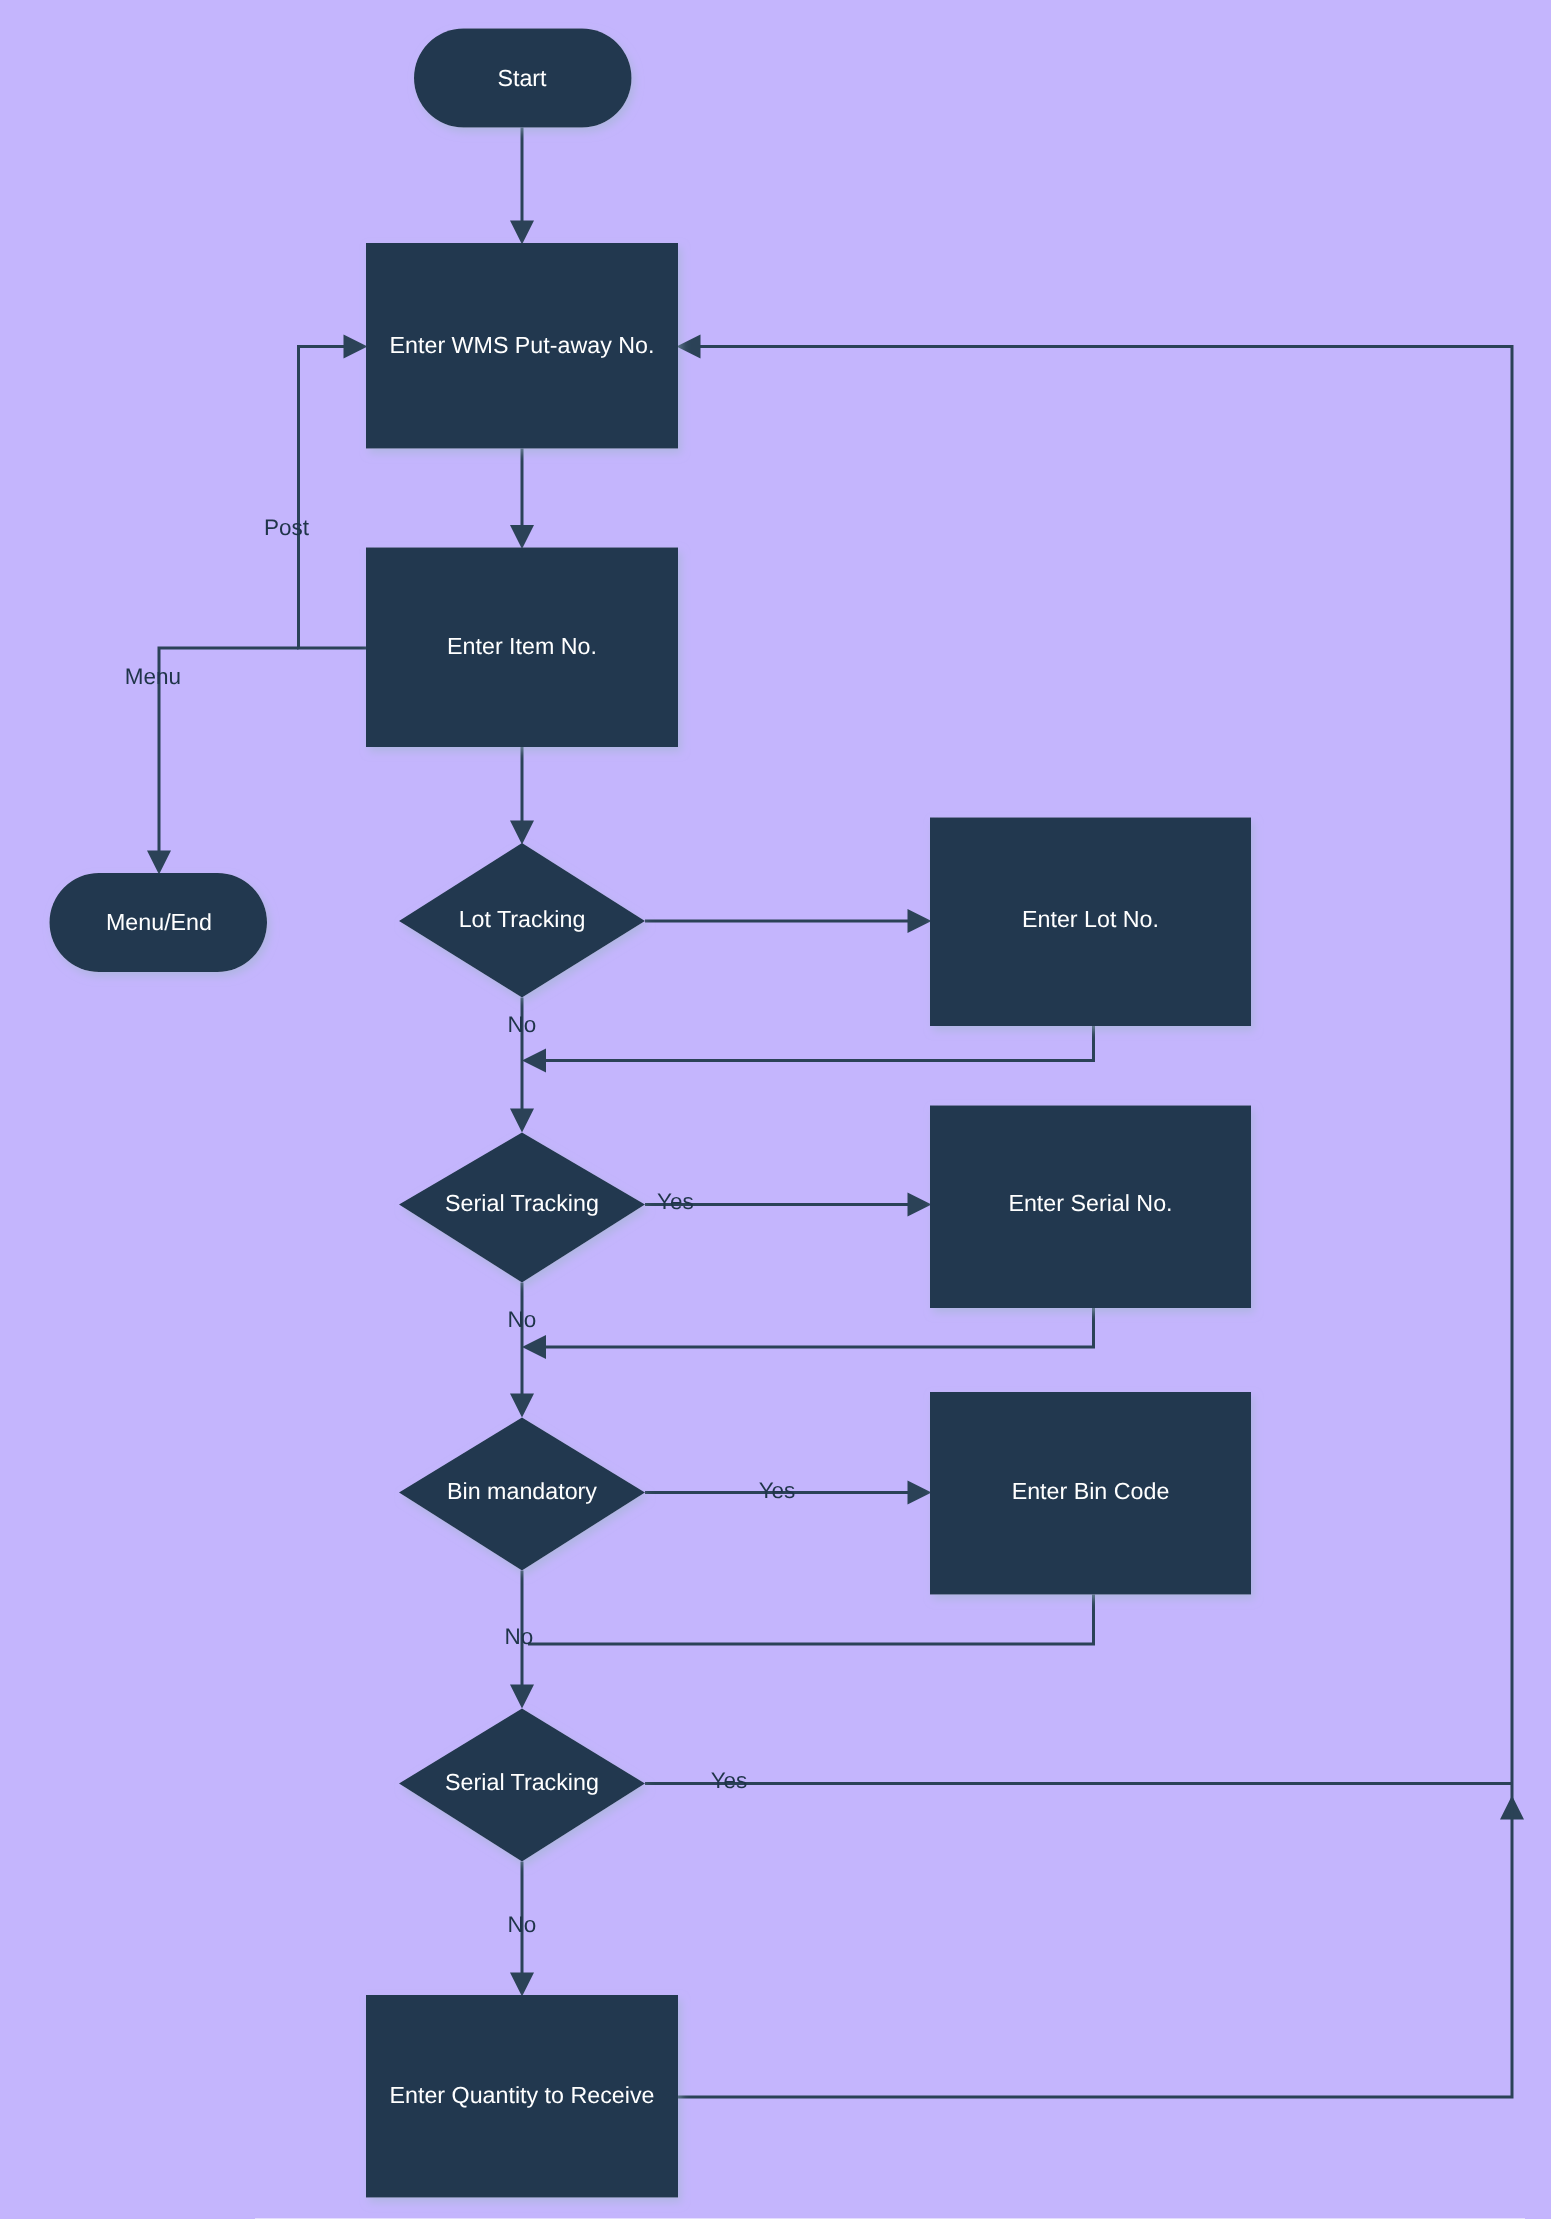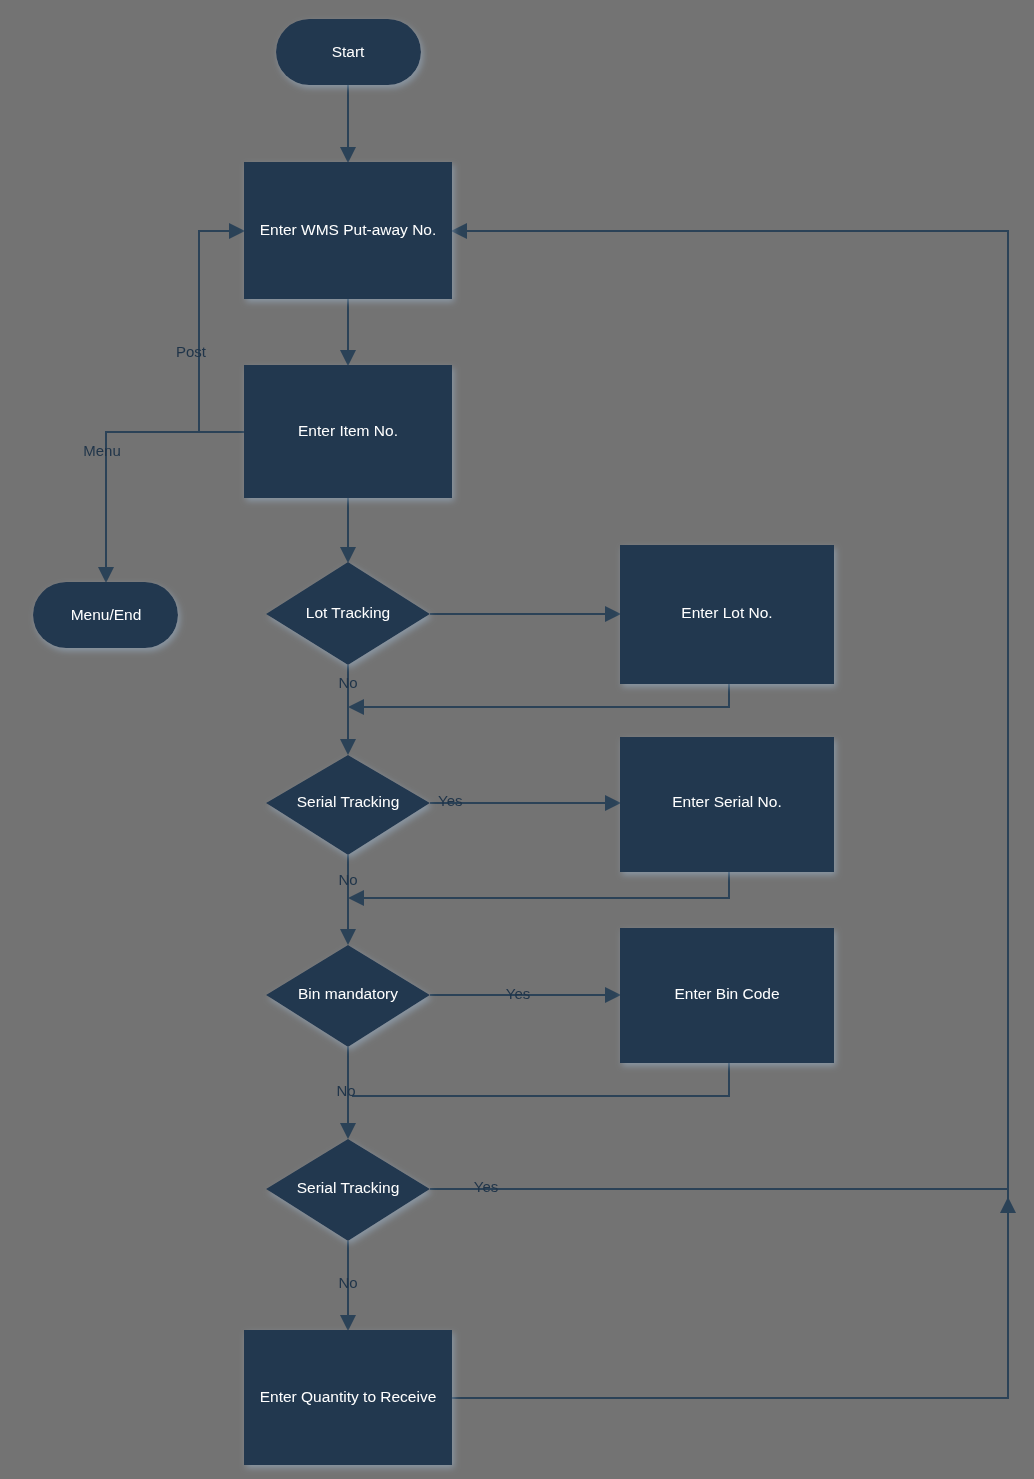--- a/index.html
+++ b/index.html
@@ -8,21 +8,21 @@
     padding: 0;
     background: #ffffff;
   }
   body {
     font-family: "Liberation Sans", sans-serif;
   }
   #flow-root {
     position: relative;
     width: 1034px;
     height: 1479px;
-    background: #737373;
+    background: #c4b5fd;
     overflow: hidden;
     text-decoration: underline;
   }
   #flow-svg {
     position: absolute;
     left: 0;
     top: 0;
     width: 1034px;
     height: 1479px;
     display: block;

